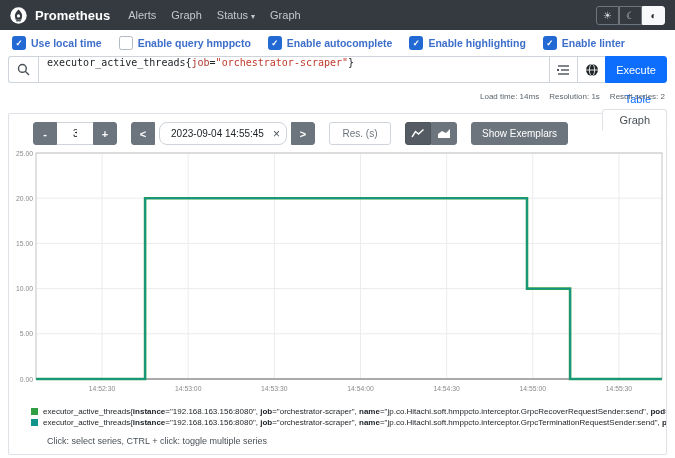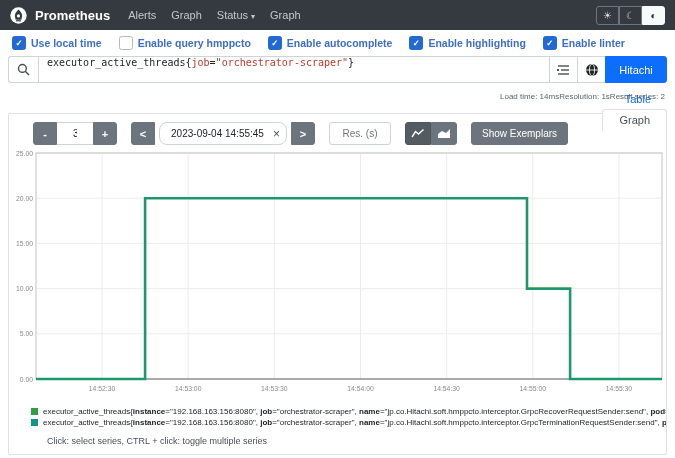--- a/index.html
+++ b/index.html
@@ -33,21 +33,21 @@
   .query-input{flex:1;border:1px solid #ced4da;border-right:0;box-sizing:border-box;background:#fff;
                font-family:"DejaVu Sans Mono",monospace;font-size:10px;display:flex;align-items:flex-start;
                padding:0 8px;white-space:pre;cursor:text;}
   .execute{width:62px;background:#0d6efd;color:#fff;border:1px solid #0d6efd;border-radius:0 3px 3px 0;
            font-size:11px;font-family:"Liberation Sans",sans-serif;cursor:pointer;}
   
   .tabs-row{display:flex;align-items:flex-end;padding:0 8px;position:relative;height:24px;flex-direction:column;}
   .tab{font-size:11px;color:#0d6efd;padding:4px 16px;cursor:pointer;}
   .tab.active{color:#495057;background:#fff;border:1px solid #dee2e6;border-bottom:1px solid #fff;
               border-radius:3px 3px 0 0;margin-bottom:-1px;position:relative;z-index:2;}
-  .stats{position:absolute;right:10px;top:3px;font-size:8px;color:#5a646c;display:flex;}
+  .stats{position:absolute;right:10px;top:3px;font-size:8px;color:#5a646c;display:flex;gap:10px;}
   
   .panel{margin:0 8px;border:1px solid #dee2e6;border-radius:2px;background:#fff;position:relative;z-index:1;}
   .controls{display:flex;align-items:center;padding:8px 8px 4px 24px;gap:14px;}
   .grp{display:flex;}
   .cbtn{background:#6c757d;color:#fff;border:1px solid #6c757d;height:23px;min-width:24px;
         font-size:11px;font-weight:bold;display:flex;align-items:center;justify-content:center;
         padding:0 5px;cursor:pointer;box-sizing:border-box;font-family:"Liberation Sans",sans-serif;}
   .grp > *:first-child{border-radius:3px 0 0 3px;}
   .grp > *:last-child{border-radius:0 3px 3px 0;}
   .dur-input{width:36px;height:23px;border:1px solid #ced4da;box-sizing:border-box;font-size:10px;
@@ -139,21 +139,21 @@
         <line x1="1" y1="5" x2="1" y2="7" stroke-width="2"></line>
       </svg>
     </span>
     <span class="addon iconbtn">
       <svg width="14" height="14" viewBox="0 0 14 14">
         <circle cx="7" cy="7" r="6" fill="#212529"></circle>
         <ellipse cx="7" cy="7" rx="2.6" ry="6" fill="none" stroke="#f3f3f3" stroke-width="0.9"></ellipse>
         <line x1="1" y1="7" x2="13" y2="7" stroke="#f3f3f3" stroke-width="0.9"></line>
       </svg>
     </span>
-    <button class="execute">Hitachi</button>
+    <button class="execute">Execute</button>
   </div>
 
   <div class="tabs-row">
     <div class="tab">Table</div>
     <div class="tab active">Graph</div>
     <div class="stats">
       <span>Load time: 14ms</span>
       <span>Resolution: 1s</span>
       <span>Result series: 2</span>
     </div>

